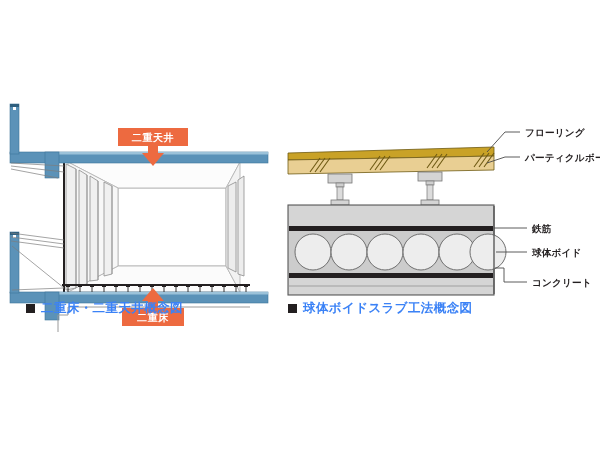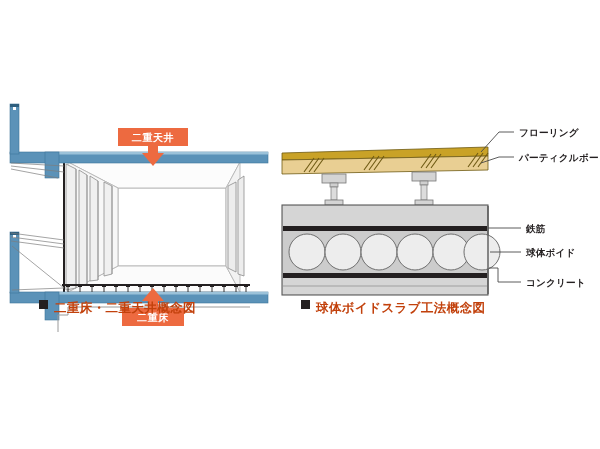--- a/index.html
+++ b/index.html
@@ -19,39 +19,38 @@
   .stage {
     position: absolute;
     left: 0; top: 0;
     width: 600px;
     height: 419px;
   }
   .panel {
     position: absolute;
   }
   #panel-left  { left: 0px;   top: 100px; width: 290px; height: 230px; }
-  #panel-right { left: 276px; top: 100px; width: 315px; height: 230px; }
+  #panel-right { left: 282px; top: 100px; width: 315px; height: 230px; }
 
   .fig {
     position: absolute;
     left: 0; top: 0;
   }
 
   .caption {
     position: absolute;
     font-family: "Liberation Serif", "DejaVu Serif", serif;
     font-size: 12.5px;
     font-weight: 700;
     letter-spacing: 0.4px;
-    color: #c2410c;
+    color: #3b82f6;
     white-space: nowrap;
     display: flex;
-    align-items: flex-start;
+    align-items: center;
     gap: 6px;
-    margin-left: 13px;
   }
   #caption-left  { left: 26px;  top: 300px; }
   #caption-right { left: 288px; top: 300px; }
   .caption-square {
     display: inline-block;
     width: 9px;
     height: 9px;
     background: #231f20;
     flex: 0 0 auto;
   }

